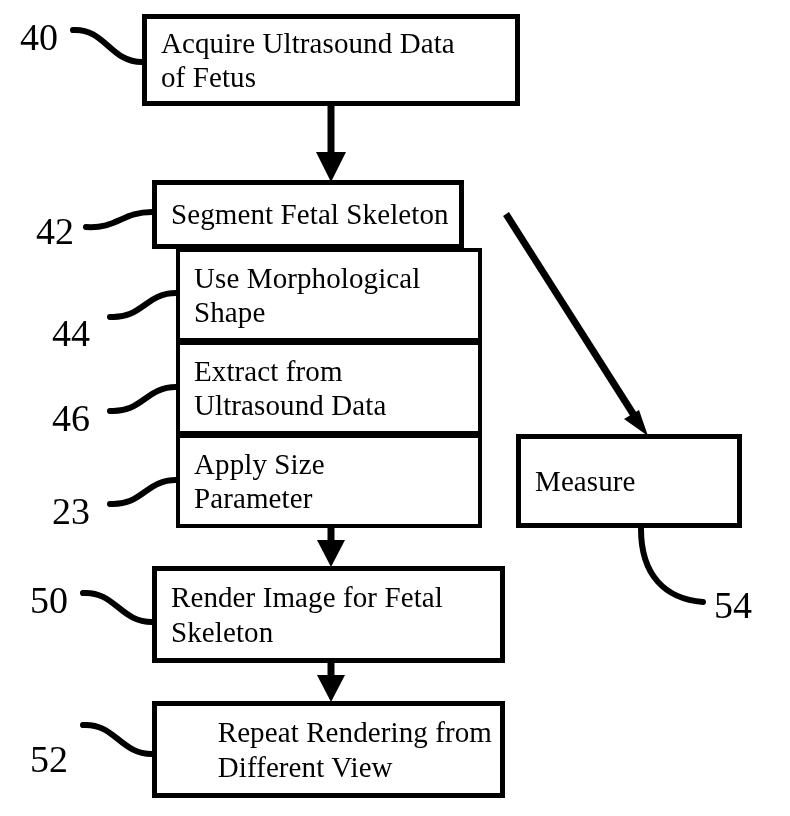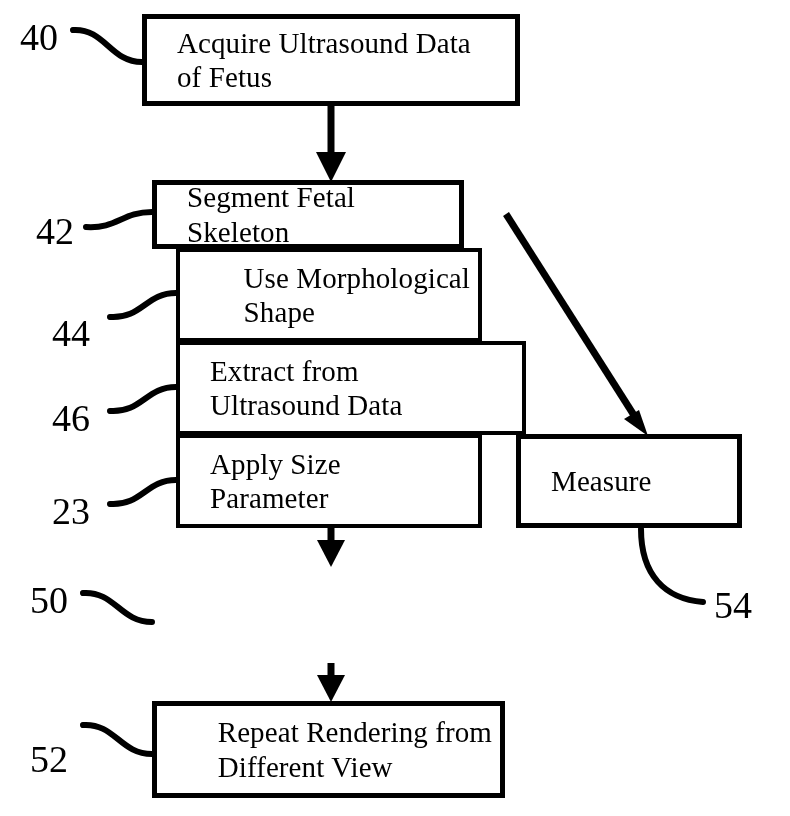--- a/index.html
+++ b/index.html
@@ -35,36 +35,36 @@
     display: flex;
     align-items: center;
   }
   .node-box.sub {
     border-width: 4px;
   }
   .node-label {
     font-size: 29px;
     line-height: 1.18;
     letter-spacing: 0.1px;
-    padding-left: 30px;
+    padding-left: 14px;
     padding-right: 8px;
     white-space: pre-line;
   }
   .ref-num {
     position: absolute;
     font-size: 38px;
     line-height: 1;
     color: #000000;
     white-space: nowrap;
   }
   
   #box-40  { left: 142px; top: 14px;  width: 378px; height: 92px; }
   #box-42  { left: 152px; top: 180px; width: 312px; height: 69px; }
-  #box-44  { left: 176px; top: 248px; width: 306px; height: 94px; justify-content: flex-end; }
-  #box-46  { left: 176px; top: 341px; width: 350px; height: 94px; }
+  #box-44  { left: 176px; top: 248px; width: 306px; height: 94px; }
+  #box-46  { left: 176px; top: 341px; width: 306px; height: 94px; }
   #box-48  { left: 176px; top: 434px; width: 306px; height: 94px; }
   #box-50  { left: 152px; top: 566px; width: 353px; height: 97px; }
   #box-52  { left: 152px; top: 701px; width: 353px; height: 97px; justify-content: flex-end; }
   #box-54  { left: 516px; top: 434px; width: 226px; height: 94px; }
   
   #ref-40 { left: 20px;  top: 18px; }
   #ref-42 { left: 36px;  top: 212px; }
   #ref-44 { left: 52px;  top: 314px; }
   #ref-46 { left: 52px;  top: 399px; }
   #ref-48 { left: 52px;  top: 492px; }
@@ -133,20 +133,24 @@
   <div class="node-box sub" id="box-46">
     <div class="node-label">Extract from
 Ultrasound Data</div>
   </div>
 
   <div class="node-box sub" id="box-48">
     <div class="node-label">Apply Size
 Parameter</div>
   </div>
 
+  <div class="node-box" id="box-50">
+    <div class="node-label">Render Image for Fetal
+Skeleton</div>
+  </div>
 
   <div class="node-box" id="box-52">
     <div class="node-label">Repeat Rendering from
 Different View</div>
   </div>
 
   <div class="node-box" id="box-54">
     <div class="node-label">Measure</div>
   </div>
 

